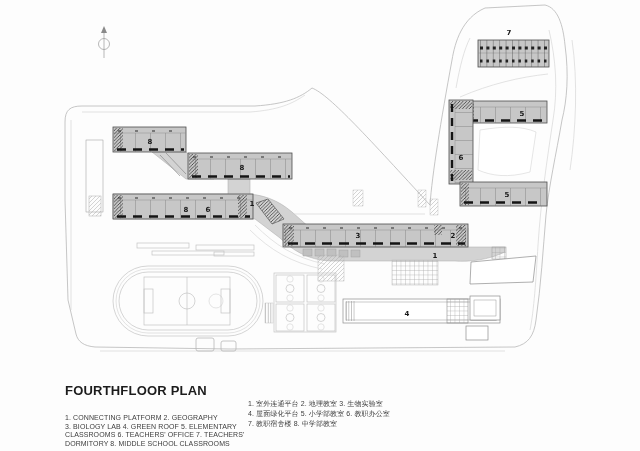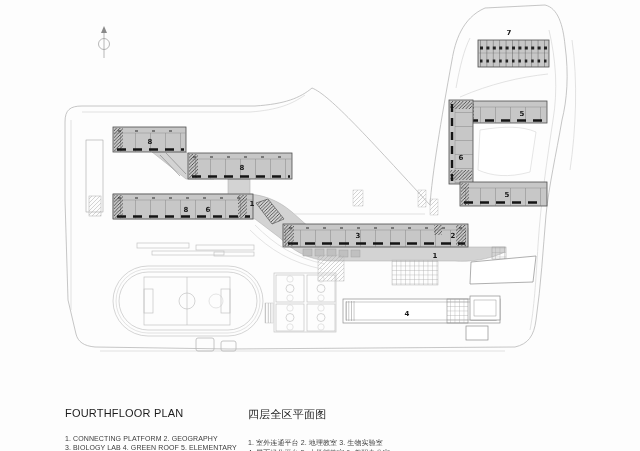--- a/index.html
+++ b/index.html
@@ -21,23 +21,22 @@
   .corr  { fill:none; stroke:#8a8a8a; stroke-width:0.45; }
   .win   { fill:none; stroke:#141414; stroke-width:2.4; }
   .door  { fill:none; stroke:#2b2b2b; stroke-width:1.2; }
   .fld   { fill:none; stroke:#c3c3c3; stroke-width:0.7; }
   .fld2  { fill:none; stroke:#d2d2d2; stroke-width:0.6; }
   
   .legend { position:absolute; color:#3c3c3c; }
   .legend-en { left:65px; top:383px; width:200px; }
   .legend-zh { left:248px; top:383px; width:180px; }
   .legend-title {
-    font-size:11px; font-weight:400; letter-spacing:0.2px; color:#1c1c1c;
+    font-size:13px; font-weight:700; letter-spacing:0.2px; color:#1c1c1c;
     white-space:nowrap;
-    margin-top:24px;
   }
   .legend-lines { margin-top:16px; }
   .legend-line {
     font-size:7px; line-height:8.5px; letter-spacing:0.1px; white-space:nowrap;
   }
   .legend-zh .legend-line { font-size:7px; line-height:10px; }
 </style>
 </head>
 <body>
 
@@ -281,21 +280,20 @@
     <div class="legend-title">FOURTHFLOOR PLAN</div>
     <div class="legend-lines">
       <div class="legend-line">1. CONNECTING PLATFORM  2. GEOGRAPHY</div>
       <div class="legend-line">3. BIOLOGY LAB  4. GREEN ROOF  5. ELEMENTARY</div>
       <div class="legend-line">CLASSROOMS  6. TEACHERS' OFFICE  7. TEACHERS'</div>
       <div class="legend-line">DORMITORY  8. MIDDLE SCHOOL CLASSROOMS</div>
     </div>
   </div>
 
   <div class="legend legend-zh">
-    <div class="legend-title">四层全区平面图</div>
     <div class="legend-lines">
       <div class="legend-line">1. 室外连通平台  2. 地理教室  3. 生物实验室</div>
       <div class="legend-line">4. 屋面绿化平台  5. 小学部教室  6. 教职办公室</div>
       <div class="legend-line">7. 教职宿舍楼  8. 中学部教室</div>
     </div>
   </div>
 
 </div>
 
 </body></html>

